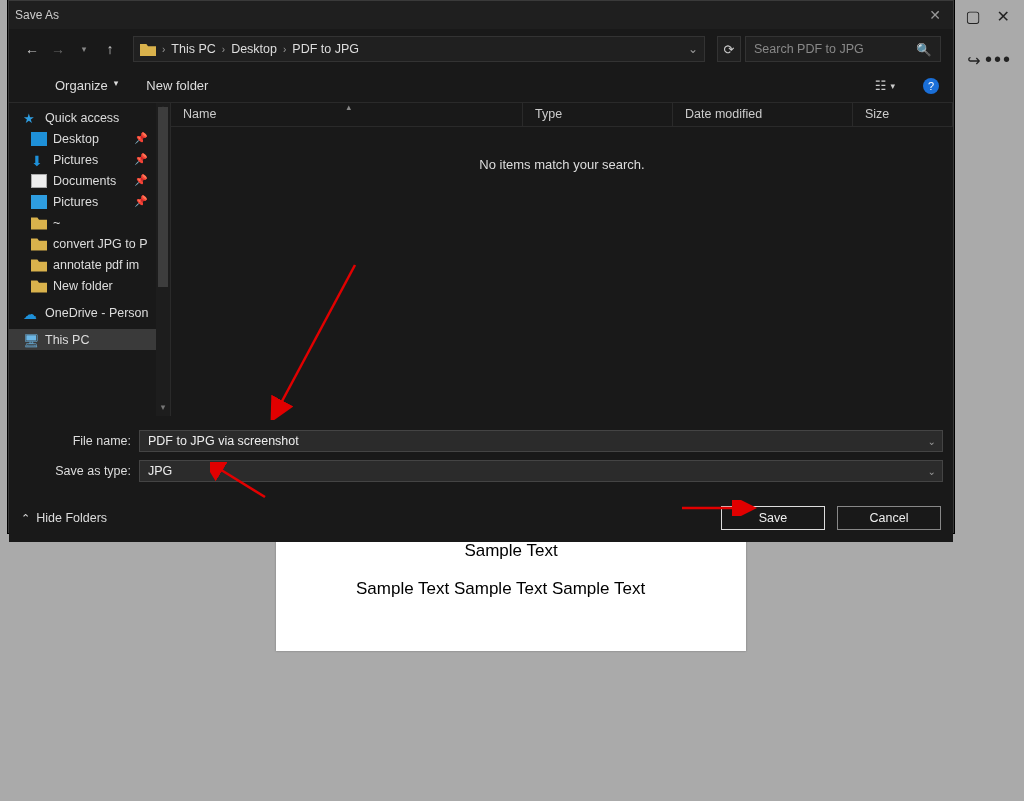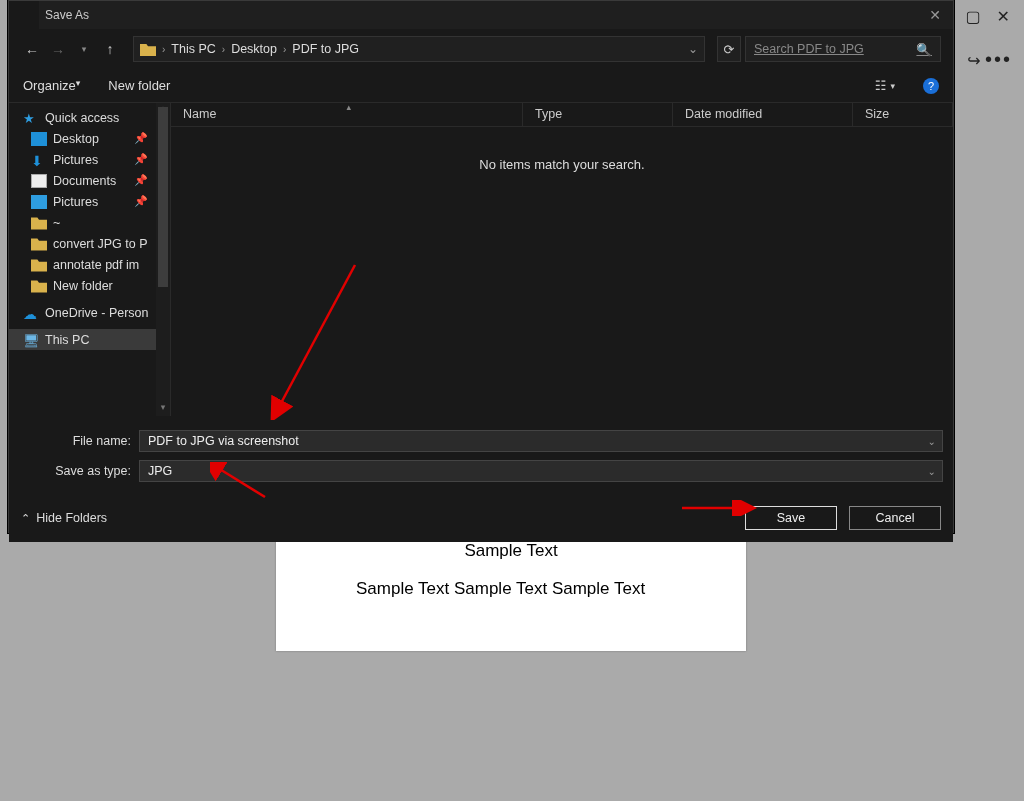--- a/index.html
+++ b/index.html
@@ -14,38 +14,38 @@
   .app-more { color: #222; font-size: 20px; letter-spacing: 2px; }
 
   .doc-page { position: absolute; left: 276px; top: 533px; width: 470px; height: 118px; background: #fff; box-shadow: 0 0 2px rgba(0,0,0,.3); padding: 8px 80px 8px 80px; color: #000; font-size: 17px; }
   .doc-page .line1 { text-align: center; margin-bottom: 18px; }
   .doc-page .line2 { text-align: left; }
 
   .resize-grip { position: absolute; left: 940px; top: 518px; width: 12px; height: 12px; color:#888; font-size:12px; }
 
   
   .dialog { position: absolute; left: 8px; top: 0; width: 946px; height: 533px; background: #191919; color: #ddd; border: 1px solid #3a3a3a; box-shadow: 0 0 0 1px #000; }
-  .titlebar { height: 28px; background: #1f1f1f; display: flex; align-items: center; padding: 0 6px; font-size: 12px; color: #ccc; margin-left: 30px; }
+  .titlebar { height: 28px; background: #1f1f1f; display: flex; align-items: center; padding: 0 6px; font-size: 12px; color: #ccc; }
   .titlebar .title { flex: 1; }
   .titlebar .close { color: #999; font-size: 14px; padding: 0 6px; cursor: pointer; }
 
   .navrow { height: 40px; background: #191919; display: flex; align-items: center; padding: 0 12px; gap: 4px; }
   .navbtn { width: 22px; height: 22px; display:flex; align-items:center; justify-content:center; color:#ccc; font-size:14px; }
   .navbtn.dim { color:#666; }
   .breadcrumb { flex: 1; height: 26px; background: #202020; border:1px solid #333; display:flex; align-items:center; padding: 0 6px; gap:6px; font-size:12.5px; color:#ddd; margin: 0 8px; position:relative; }
   .breadcrumb .folder-icon { width:16px; height:14px; background:#d9b24c; clip-path: polygon(0 15%, 40% 15%, 50% 30%, 100% 30%, 100% 100%, 0 100%); }
   .breadcrumb .chev { color:#999; font-size:10px; }
   .breadcrumb .crumb { cursor:pointer; }
   .breadcrumb .right { position:absolute; right:6px; display:flex; gap:10px; color:#999; font-size:12px; }
   .refresh { width:24px; height:26px; display:flex; align-items:center; justify-content:center; color:#ccc; border:1px solid #333; background:#202020; font-size:13px; }
-  .searchbox { width:196px; height:26px; background:#202020; border:1px solid #333; display:flex; align-items:center; padding:0 8px; color:#888; font-size:12.5px;text-decoration:underline; }
+  .searchbox { width:196px; height:26px; background:#202020; border:1px solid #333; display:flex; align-items:center; padding:0 8px; color:#888; font-size:12.5px; }
   .searchbox .mag { margin-left:auto; color:#aaa; }
 
   .toolbar { height: 34px; background:#191919; border-bottom:1px solid #2a2a2a; display:flex; align-items:center; padding:0 14px; gap:28px; font-size:13px; }
-  .toolbar .org { display:flex; gap:0; }
+  .toolbar .org { display:flex; gap:6px;margin-left:32px; }
   .toolbar .spacer { flex:1; }
   .toolbar .viewbtn { display:flex; align-items:center; gap:4px; color:#ccc; }
   .help { width:16px; height:16px; border-radius:50%; background:#1a6fd8; color:#fff; font-size:11px; display:flex; align-items:center; justify-content:center; }
 
   .body { display:flex; height: 313px; background:#191919; }
   .tree { width:162px; border-right:1px solid #2a2a2a; overflow:hidden; position:relative; }
   .tree-scrollbar { position:absolute; right:0; top:0; width:14px; height:100%; background:#1d1d1d; }
   .tree-scrollbar .thumb { position:absolute; left:2px; top:4px; width:10px; height:180px; background:#3d3d3d; }
   .tree-scrollbar .arrow { position:absolute; left:0; width:14px; height:14px; color:#777; font-size:9px; text-align:center; }
   .tree-scrollbar .arrow.down { bottom:0; }
@@ -76,21 +76,21 @@
 
   .fields { padding: 14px 10px 6px 10px; background:#191919; }
   .fieldrow { display:flex; align-items:center; margin-bottom:8px;justify-content:space-between; }
   .fieldrow label { width:120px; text-align:right; padding-right:8px; font-size:12.5px; color:#ddd; }
   .fieldrow .combobox { flex:1; height:22px; background:#2b2b2b; border:1px solid #444; color:#eee; font-size:12.5px; padding:0 8px; display:flex; align-items:center; position:relative; }
   .fieldrow .combobox .dd { position:absolute; right:6px; color:#999; font-size:10px; }
 
   .footer { display:flex; align-items:center; padding: 10px 12px 12px 12px; background:#191919; }
   .hidefolders { display:flex; align-items:center; gap:6px; font-size:12.5px; color:#ddd; }
   .footer .spacer { flex:1; }
-  .btn { width:92px; height:24px; border:1px solid #888; background:transparent; color:#eee; font-size:12.5px; display:flex; align-items:center; justify-content:center; margin-left:12px; cursor:pointer; }
+  .btn { width:104px; height:24px; border:1px solid #888; background:transparent; color:#eee; font-size:12.5px; display:flex; align-items:center; justify-content:center; margin-left:12px; cursor:pointer; }
   .btn.primary { border:1px solid #ddd; }
 
   
   .arrow-svg { position:absolute; pointer-events:none; }
 </style>
 </head>
 <body>
 
 <div class="app-window">
   <div class="app-titlebar">

